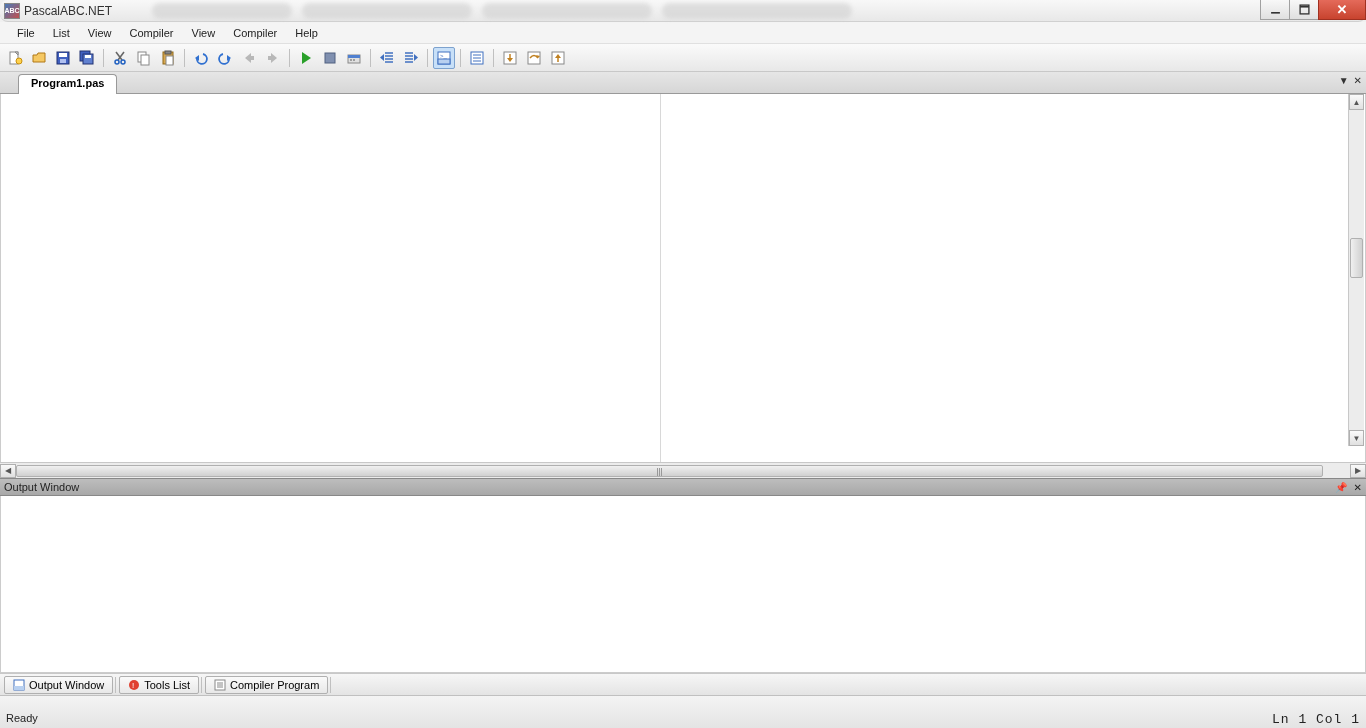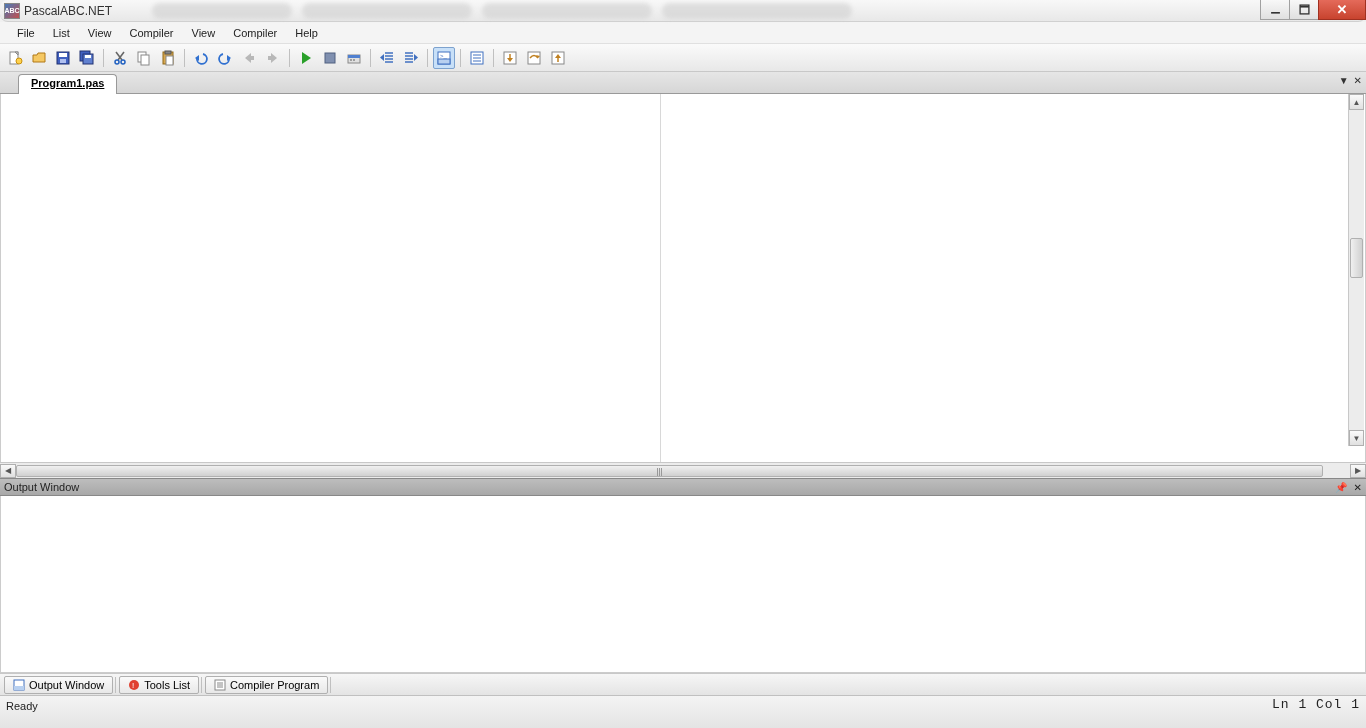--- a/index.html
+++ b/index.html
@@ -21,21 +21,21 @@
 .menubar .menu-item { padding: 3px 9px; color: #222; cursor: default; }
 
 
 .toolbar { height: 28px; background: linear-gradient(#fafafa,#e8e8e8); border-bottom: 1px solid #c8c8c8; display: flex; align-items: center; padding: 0 4px; gap: 2px; }
 .tool-btn { width: 22px; height: 22px; display: flex; align-items: center; justify-content: center; border: 1px solid transparent; border-radius: 2px; }
 .tool-btn.active { border-color: #7da2ce; background: #c8e0f8; }
 .tool-sep { width: 1px; height: 18px; background: #c0c0c0; margin: 0 3px; }
 .tool-btn svg { width: 16px; height: 16px; }
 
 
-.tabbar { height: 22px; background: linear-gradient(#e6e6e6,#d6d6d6); border-bottom: 1px solid #999; display: flex; align-items: flex-end; padding-left: 18px; position: relative; text-decoration: underline; }
+.tabbar { height: 22px; background: linear-gradient(#e6e6e6,#d6d6d6); border-bottom: 1px solid #999; display: flex; align-items: flex-end; padding-left: 18px; position: relative; }
 .doc-tab { height: 20px; background: #fff; border: 1px solid #999; border-bottom: none; border-radius: 4px 4px 0 0; padding: 2px 12px 0; font-weight: bold; font-size: 11px; position: relative; top: 1px; }
 .tabbar .tab-right { position: absolute; right: 4px; top: 3px; display: flex; gap: 5px; align-items: center; }
 .tabbar .tab-right span { cursor: default; font-size: 10px; color: #333; }
 
 
 .editor-area { flex: 0 0 384px; position: relative; background: #fff; display: flex; flex-direction: column; }
 .editor-content { flex: 1; background: #fff; border: 1px solid #ccc; border-top: none; border-bottom: none; margin: 0 0 0 0; position: relative; }
 .editor-content .midline { position: absolute; left: 659px; top: 0; bottom: 0; width: 1px; background: #d8d8d8; }
 .hscroll { height: 16px; background: #ececec; border-top: 1px solid #c8c8c8; display: flex; align-items: center; }
 .hscroll .arrow { width: 16px; height: 14px; background: linear-gradient(#fafafa,#e0e0e0); border: 1px solid #b0b0b0; display: flex; align-items: center; justify-content: center; font-size: 8px; color: #555; }
@@ -53,21 +53,21 @@
 .output-header .right-icons { position: absolute; right: 4px; display: flex; gap: 6px; align-items: center; font-size: 10px; }
 .output-body { flex: 1; background: #fff; border: 1px solid #ccc; border-top: none; }
 
 
 .bottom-tabs { height: 22px; background: linear-gradient(#f6f6f6,#e4e4e4); border-top: 1px solid #c8c8c8; display: flex; align-items: center; padding: 0 4px; gap: 0; }
 .bottom-tab { height: 18px; padding: 1px 8px; border: 1px solid #b0b0b0; background: linear-gradient(#fafafa,#e8e8e8); display: flex; align-items: center; gap: 4px; margin-right: -1px; border-radius: 2px; }
 .bottom-tab svg { width: 12px; height: 12px; }
 .btab-sep { width: 1px; height: 16px; background: #c0c0c0; margin: 0 3px; }
 
 
-.statusbar { height: 22px; background: linear-gradient(#f4f4f4,#e4e4e4); border-top: 1px solid #c0c0c0; display: flex; align-items: flex-end; padding: 16px 6px; justify-content: space-between; color: #222; }
+.statusbar { height: 22px; background: linear-gradient(#f4f4f4,#e4e4e4); border-top: 1px solid #c0c0c0; display: flex; align-items: flex-start; padding: 16px 6px; justify-content: space-between; color: #222; }
 .status-right { font-family: "Courier New", monospace; font-size: 13px; letter-spacing: 1px; margin-left: 16px; }
 </style>
 </head>
 <body>
 
 <div class="titlebar">
   <div class="app-icon">ABC</div>
   <div class="title">PascalABC.NET</div>
   <div class="blurred-tabs">
     <div class="blur-tab" style="width:140px"></div>

